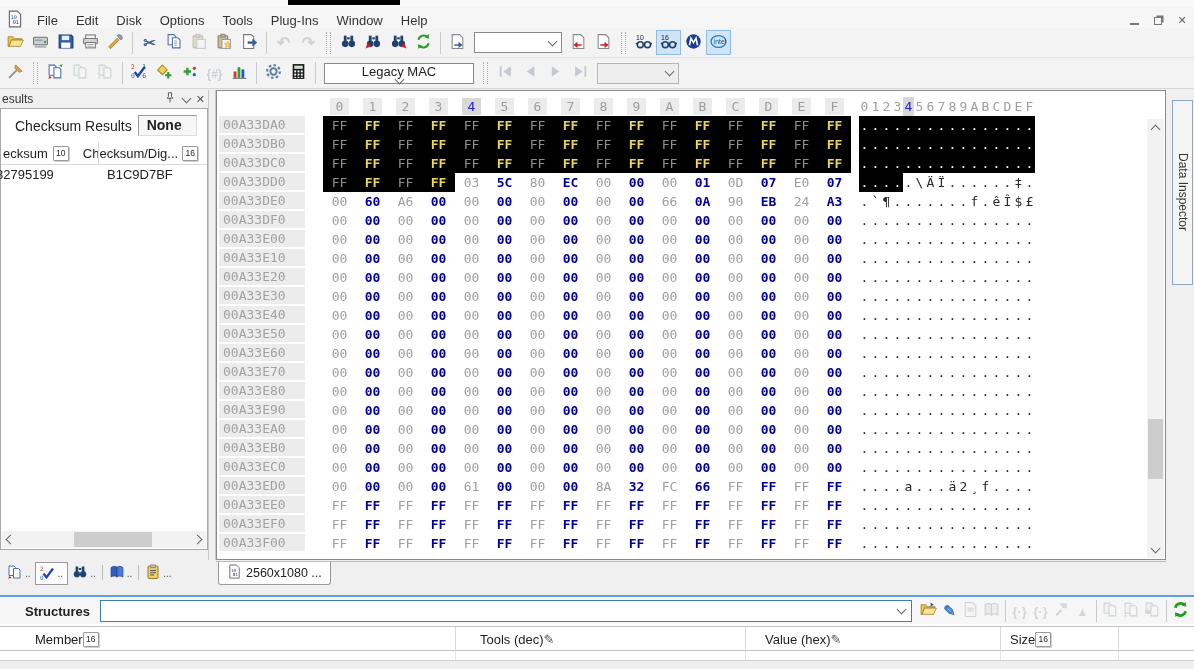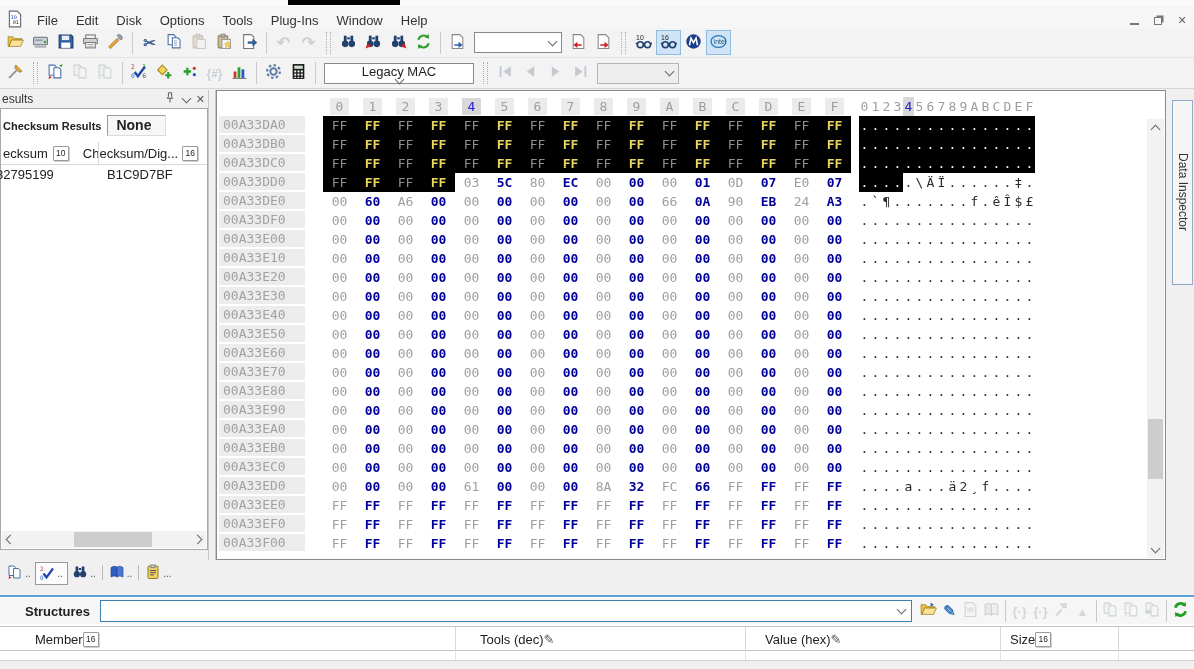--- a/index.html
+++ b/index.html
@@ -40,21 +40,21 @@
   .cv-l{transform:rotate(45deg)}
   .cv-r{transform:rotate(-135deg)}
 
   
   #left-panel{position:absolute;left:0;top:90px;width:208px;height:496px}
   #lp-title{height:18px;display:flex;align-items:center;font-size:12px;color:#333;padding-left:2px;position:relative}
   #lp-title .ticons{position:absolute;right:3px;top:1px;display:flex;gap:6px;align-items:center}
   #lp-title svg{width:14px;height:14px}
   #lp-box{position:absolute;left:0;top:18px;width:208px;height:442px;background:#fff;border:1px solid #a8a8a8}
   #cr-head{position:absolute;left:0;top:3px;width:206px;height:27px;display:flex;align-items:center}
-  #cr-label{font-weight:bold;font-size:11px;margin-left:2px;letter-spacing:0}
+  #cr-label{font-weight:normal;font-size:14px;margin-left:14px;letter-spacing:0}
   #cr-none{margin-left:6px;font-weight:bold;font-size:14px;border:1px solid #9a9a9a;border-bottom-color:#dcdcdc;border-right-color:#dcdcdc;background:#f7f7f7;padding:1px 14px 2px 8px}
   #cr-cols{position:absolute;left:0;top:33px;width:206px;height:23px;border-bottom:1px solid #d8d8d8;display:flex;align-items:center}
   #cr-cols .cdiv{position:absolute;left:97px;top:0;width:1px;height:23px;background:#d8d8d8}
   .badge{display:inline-block;width:16px;height:15px;border:1px solid #9a9a9a;background:#fff;font-size:8.5px;text-align:center;line-height:13px;color:#222;border-radius:1px;box-shadow:1px 1px 0 #d0d0d0}
   #cr-vals{position:absolute;left:0;top:58px;width:206px;height:20px;display:flex}
   #cr-val1{margin-left:-5px;width:100px}
   #cr-val2{margin-left:11px}
   
   #lp-hscroll{position:absolute;left:1px;bottom:1px;width:204px;height:17px;background:#f2f2f2;display:flex;align-items:center}
   #lp-hscroll .sbtn{width:17px;height:17px;display:flex;align-items:center;justify-content:center}
@@ -1471,20 +1471,30 @@
       <span class="sbtn" id="vs-up">
           <span class="chev cv-u"></span>
         </span>
       <span id="vs-thumb"></span>
       <span class="sbtn" id="vs-dn">
           <span class="chev cv-d"></span>
         </span>
     </div>
   </div>
 
+  <div id="doc-tabbar">
+    <span id="doc-tab">
+      <span><svg viewBox="0 0 16 16">
+            <path d="M3 1h7l3 3v11H3z" fill="#fff" stroke="#667"></path>
+            <text x="4.2" y="8" font-size="4.6" fill="#2244aa" font-family="monospace">10</text>
+            <text x="6" y="12.6" font-size="4.6" fill="#222" font-family="monospace">01</text>
+          </svg></span>
+      <span>2560x1080 ...</span>
+    </span>
+  </div>
 
   <div class="fill-l"></div>
   <div class="fill-r"></div>
 
   <div id="di-tab">
     <span id="di-text">Data Inspector</span>
   </div>
 
   <div id="structures">
     <div id="st-blue"></div>

